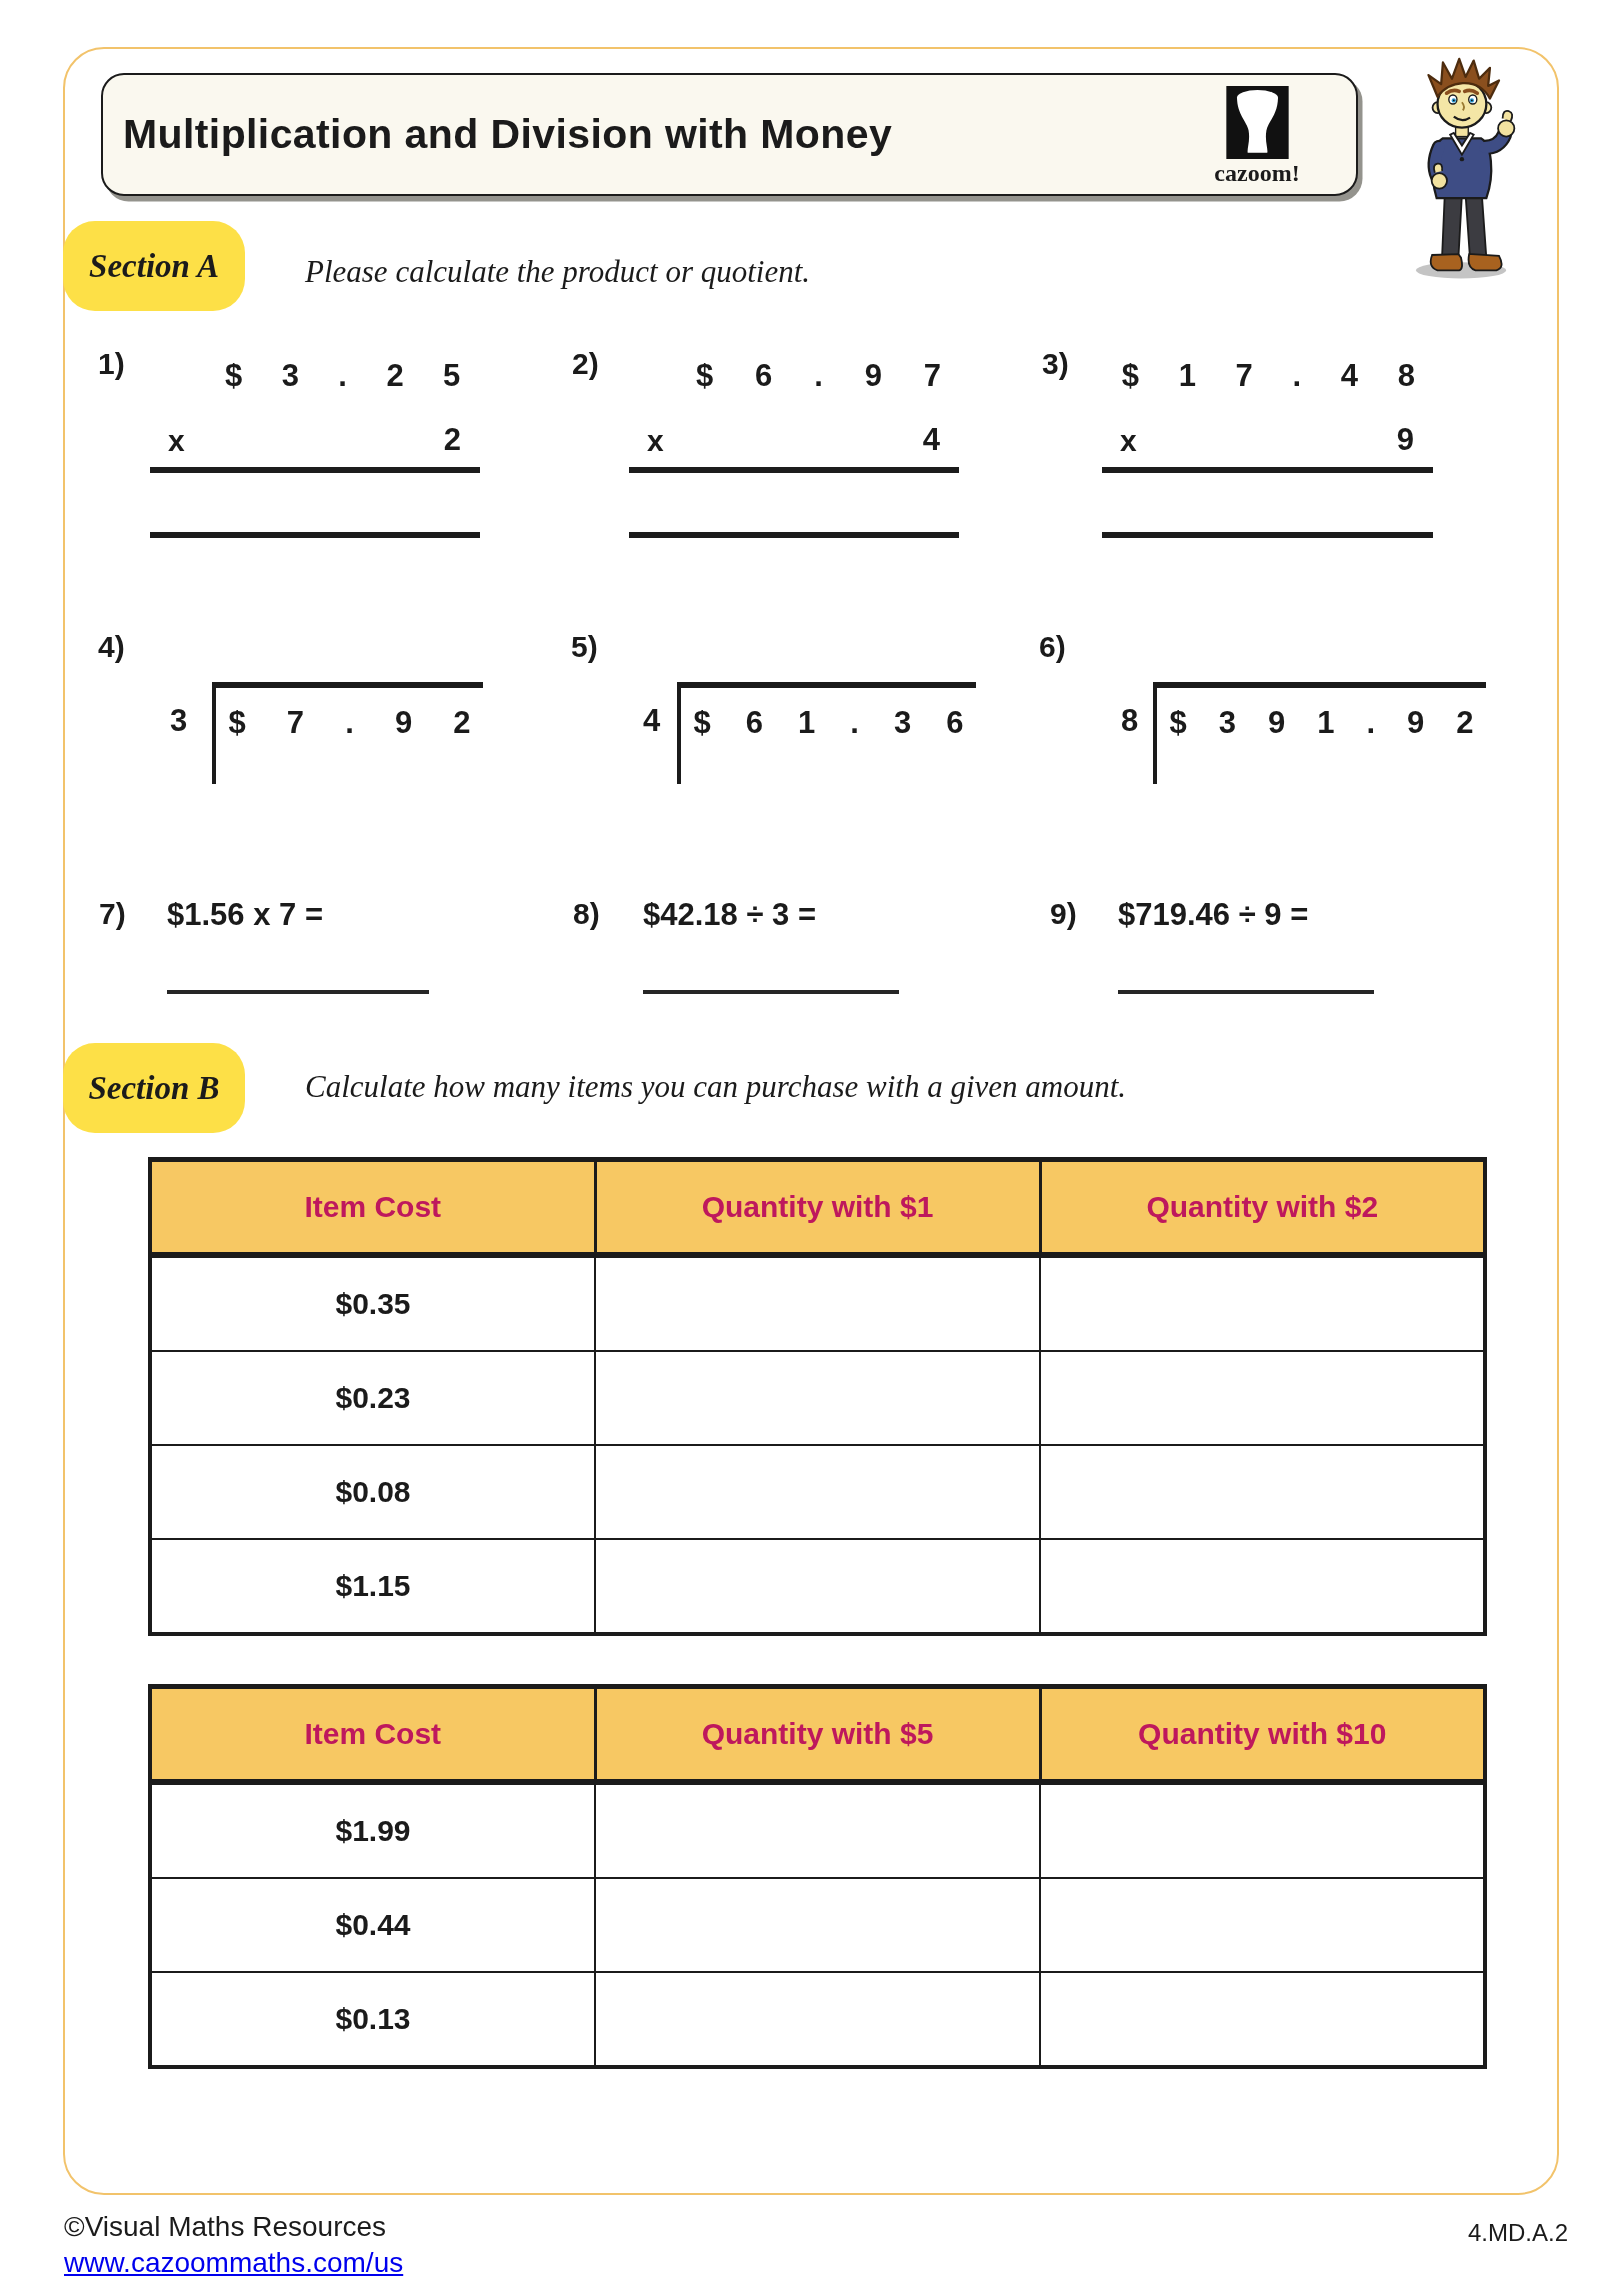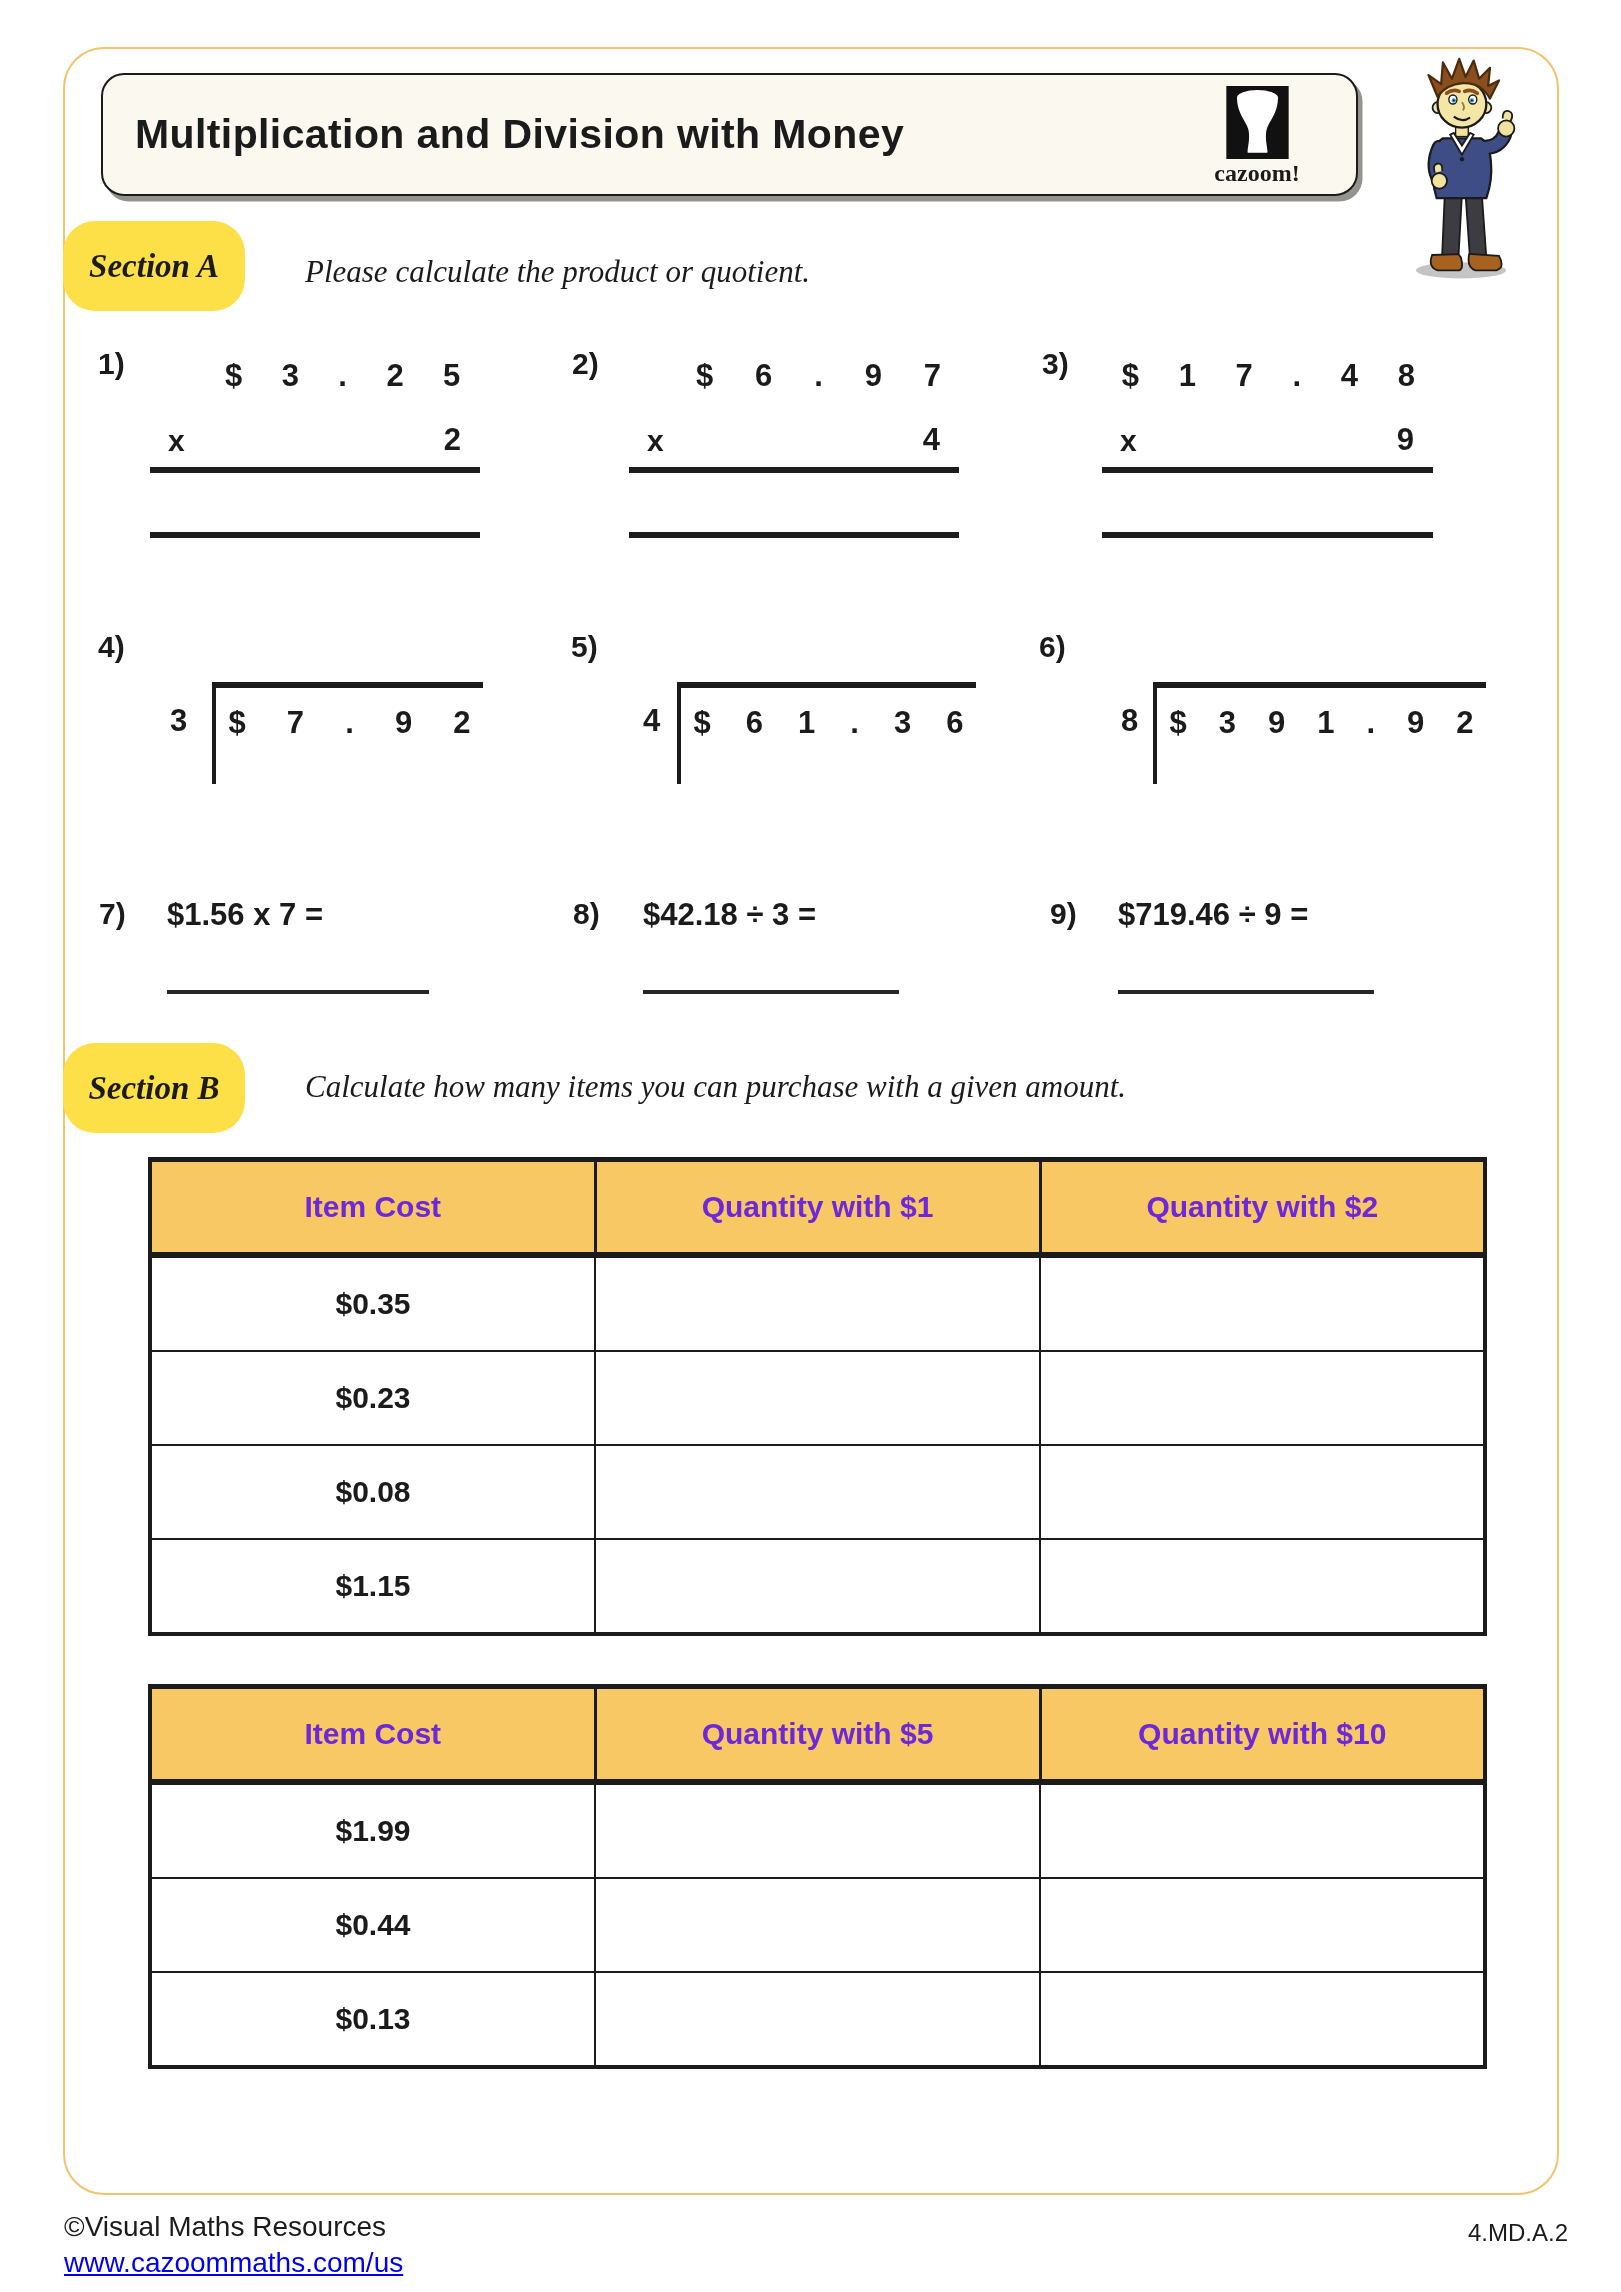--- a/index.html
+++ b/index.html
@@ -4,21 +4,21 @@
 <style>
   html,body{margin:0;padding:0;background:#ffffff;}
   .page{position:relative;width:1622px;height:2293px;background:#ffffff;overflow:hidden;
         font-family:"Liberation Sans",sans-serif;color:#1b1b1b;}
   .frame{position:absolute;left:63px;top:47px;width:1492px;height:2144px;
          border:2.7px solid #f2c36b;border-radius:41px;}
   
   .title-box{position:absolute;left:101px;top:73px;width:1257px;height:123px;background:#faf8ef;
              border:2.7px solid #1b1b1b;border-radius:23px;box-shadow:4.5px 5.4px 0 rgba(60,58,48,.55);
              display:flex;align-items:center;box-sizing:border-box;}
-  .title-text{font-weight:700;font-size:41px;letter-spacing:0.4px;padding-left:32px;}
+  .title-text{font-weight:700;font-size:41px;letter-spacing:0.4px;padding-left:20px;}
   .logo{position:absolute;right:23px;top:10.7px;width:152px;text-align:center;}
   .logo-square{width:63px;height:73px;margin:0 auto;}
   .logo-word{font-family:"Liberation Serif",serif;font-weight:700;font-size:24px;margin-top:0.9px;}
   .mascot{position:absolute;left:1404px;top:57px;width:124px;height:226px;}
   
   .pill{position:absolute;left:63px;width:182px;height:90px;background:#fde047;border-radius:32px;
         display:flex;align-items:center;justify-content:center;
         font-family:"Liberation Serif",serif;font-style:italic;font-weight:700;font-size:33px;}
   .instr{position:absolute;left:305px;font-family:"Liberation Serif",serif;font-style:italic;
          font-size:31px;line-height:39px;}
@@ -41,21 +41,21 @@
         font-size:31px;font-weight:600;}
   
   .ip{position:absolute;height:100px;}
   .ipnum{position:absolute;top:0;font-size:30px;font-weight:600;}
   .ipexpr{position:absolute;left:0;top:0;font-size:31px;font-weight:700;white-space:nowrap;}
   .ansline{position:absolute;left:0;right:0;top:93px;height:3.6px;background:#262626;}
   
   .ptable{position:absolute;left:148px;width:1339px;border-collapse:collapse;table-layout:fixed;
           border:4.5px solid #1b1b1b;}
   .ptable th{background:#f7c863;border:3.6px solid #1b1b1b;border-top-width:5.4px;border-bottom-width:6.3px;
-             height:88px;font-size:30px;font-weight:700;color:#6d28d9;}
+             height:88px;font-size:30px;font-weight:700;color:#be185d;}
   .ptable td{border:2.7px solid #1b1b1b;height:90px;text-align:center;
              font-size:30px;font-weight:700;}
   
   .foot-left{position:absolute;left:64px;top:2209px;font-size:28px;line-height:36px;}
   .foot-link{color:#0000ee;text-decoration:underline;cursor:pointer;}
   .foot-center{position:absolute;left:528px;top:2223px;width:716px;text-align:center;font-size:28px;}
   .foot-right{position:absolute;right:54px;top:2219px;font-size:24px;}
 </style>
 </head>
 <body>

